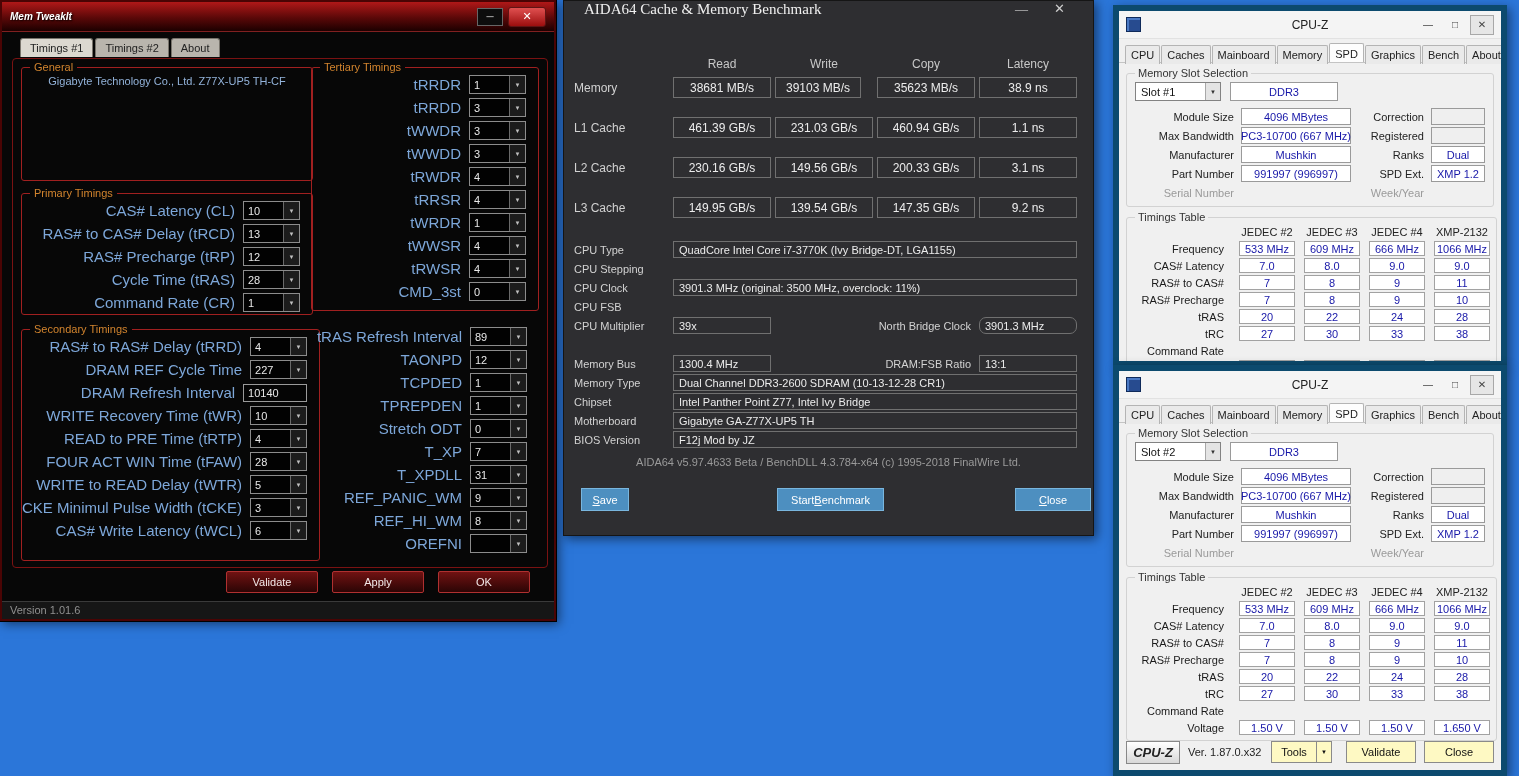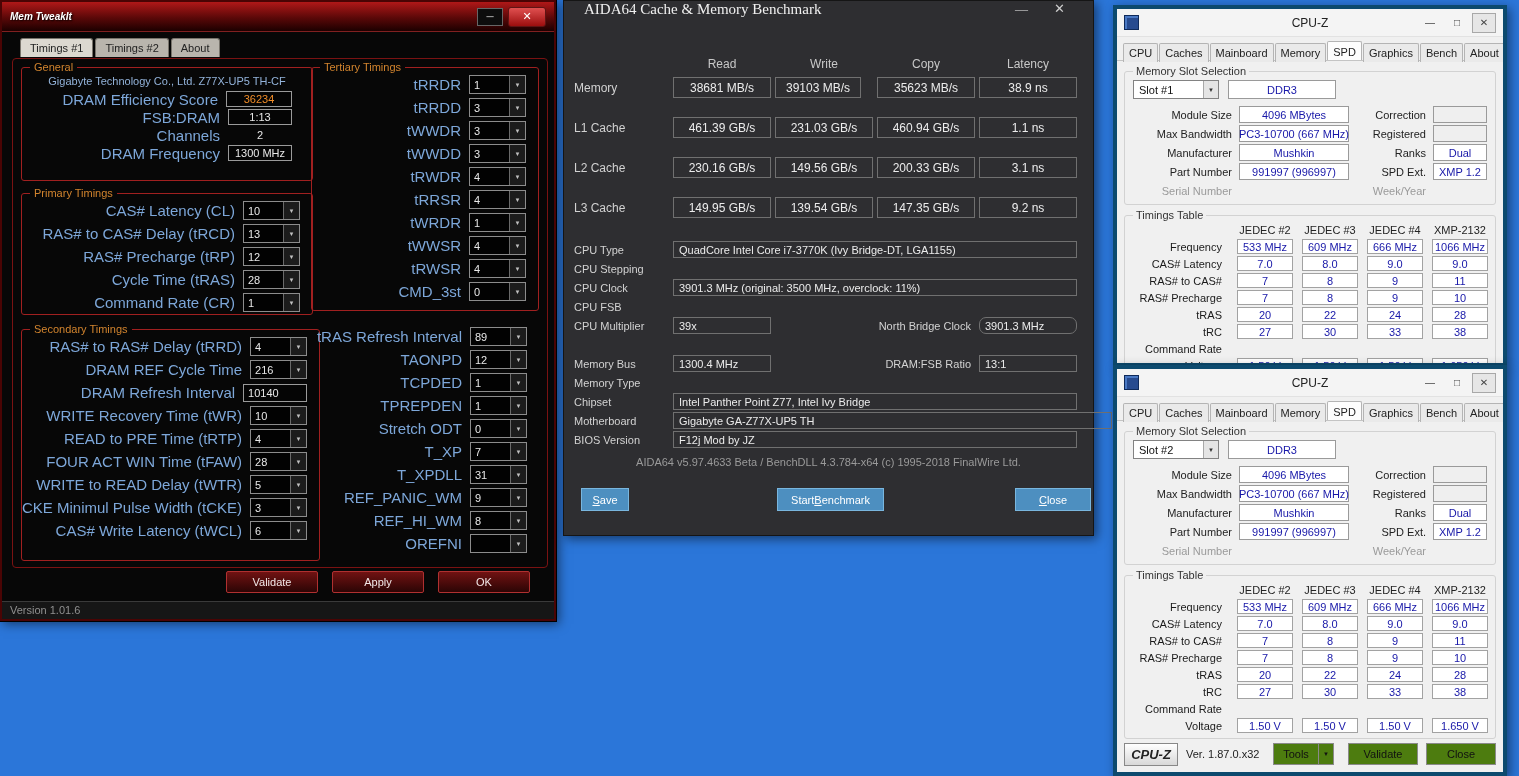--- a/index.html
+++ b/index.html
@@ -64,21 +64,21 @@
   .aida-rowlabel.sm { font-size:11px; }
   .aida-box { position:absolute; height:21px; border:1px solid #707070; color:#ececec; font-size:12px;
               display:flex; align-items:center; justify-content:center; white-space:nowrap; }
   .aida-box.sm { height:17px; font-size:11px; justify-content:flex-start; padding-left:5px; }
   .aida-footer { position:absolute; top:455px; left:0; right:0; text-align:center; color:#9a9a9a; font-size:11px; }
   .aida-btn { position:absolute; top:487px; height:23px; background:#4d8fc0; border:1px solid #79b6de;
               color:#fff; font-size:11px; display:flex; align-items:center; justify-content:center; }
   .aida-btn .ul { text-decoration:underline; }
 
   
-  .cpuz { position:absolute; left:1113px; width:394px; background:#f0f0f0; border:4px solid #0c4a6e;
+  .cpuz { position:absolute; left:1113px; width:394px; background:#f0f0f0; border:6px solid #0c4a6e;
           box-shadow:3px 3px 10px rgba(0,0,0,.45); overflow:hidden; font-size:11px; color:#1a1a1a; }
   .cz-titlebar { height:28px; background:#f4f4f4; display:flex; align-items:center; padding:0 7px;
                  position:relative; border-bottom:1px solid #e2e2e2; }
   .cz-icon { width:15px; height:15px; background:#274b8f; border:1px solid #0f2a5a;
              box-shadow:inset 2px 2px 0 #4a79c4; }
   .cz-title { position:absolute; left:0; right:0; text-align:center; font-size:12px; color:#222; }
   .cz-winbtns { margin-left:auto; display:flex; gap:3px; position:relative; z-index:1; }
   .cz-wbtn { width:24px; height:20px; display:flex; align-items:center; justify-content:center;
              font-size:10px; color:#444; }
   .cz-wbtn.close { background:#e6e6e6; border:1px solid #a8a8a8; }
@@ -111,21 +111,21 @@
   .cz-thead { width:56px; margin-left:9px; text-align:center; color:#222; white-space:nowrap; }
   .cz-tcell { width:56px; margin-left:9px; height:15px; border:1px solid #a2a2a2; background:#fff;
               color:#1717a8; display:flex; align-items:center; justify-content:center; }
   .cz-tcell.empty { border:none; background:transparent; }
   .cz-bottombar { position:absolute; left:7px; right:7px; bottom:5px; height:26px; display:flex; align-items:center; }
   .cz-logo { width:54px; height:23px; border:1px solid #888; background:linear-gradient(#ffffff,#d8d8d8);
              font-style:italic; font-weight:bold; font-size:13px; display:flex; align-items:center;
              justify-content:center; color:#222; }
   .cz-ver { margin-left:8px; color:#222; }
   .cz-spring { flex:1; }
-  .cz-btn { height:22px; border:1px solid #8a8a8a; background:#4d7c0f; color:#111;
+  .cz-btn { height:22px; border:1px solid #8a8a8a; background:#fef9c3; color:#111;
             display:flex; align-items:center; justify-content:center; }
   .cz-btn.tools { width:46px; }
   .cz-btn.toolsarrow { width:15px; border-left:none; font-size:6px; margin-right:6px; }
   .cz-btn.wide { width:70px; margin-left:8px; }
 </style>
 </head>
 <body>
 
 <div class="desktop">
 
@@ -139,38 +139,20 @@
     </div>
     <div class="mtk-tabs" id="mtk-tabs">
         <div class="mtk-tab active">Timings #1</div>
         <div class="mtk-tab">Timings #2</div>
         <div class="mtk-tab">About</div>
       </div>
     <div class="mtk-content">
       <fieldset class="mtk-group mtk-general">
         <legend>General</legend>
         <div class="mtk-board">Gigabyte Technology Co., Ltd. Z77X-UP5 TH-CF</div>
-        <div id="mtk-general-rows">
-            <div class="mtk-grow">
-              <div class="mtk-label">DRAM Efficiency Score</div>
-              <div class="mtk-valbox score">36234</div>
-            </div>
-            <div class="mtk-grow">
-              <div class="mtk-label">FSB:DRAM</div>
-              <div class="mtk-valbox">1:13</div>
-            </div>
-            <div class="mtk-grow">
-              <div class="mtk-label">Channels</div>
-              <div class="mtk-valplain">2</div>
-            </div>
-            <div class="mtk-grow">
-              <div class="mtk-label">DRAM Frequency</div>
-              <div class="mtk-valbox">1300 MHz</div>
-            </div>
-          </div>
       </fieldset>
       <fieldset class="mtk-group mtk-primary">
         <legend>Primary Timings</legend>
         <div id="mtk-primary-rows">
             <div class="mtk-row">
               <div class="mtk-label">CAS# Latency (CL)</div>
               <div class="mtk-combo">
                 <div class="mtk-combo-val">10</div>
                 <div class="mtk-combo-arrow">▼</div>
               </div>
@@ -211,21 +193,21 @@
             <div class="mtk-row">
               <div class="mtk-label">RAS# to RAS# Delay (tRRD)</div>
               <div class="mtk-combo">
                 <div class="mtk-combo-val">4</div>
                 <div class="mtk-combo-arrow">▼</div>
               </div>
             </div>
             <div class="mtk-row">
               <div class="mtk-label">DRAM REF Cycle Time</div>
               <div class="mtk-combo">
-                <div class="mtk-combo-val">216</div>
+                <div class="mtk-combo-val">227</div>
                 <div class="mtk-combo-arrow">▼</div>
               </div>
             </div>
             <div class="mtk-row">
               <div class="mtk-label">DRAM Refresh Interval</div>
               <div class="mtk-wide">10140</div>
             </div>
             <div class="mtk-row">
               <div class="mtk-label">WRITE Recovery Time (tWR)</div>
               <div class="mtk-combo">
@@ -469,24 +451,25 @@
         <div class="aida-rowlabel sm" style="left: 10px; top: 300px;">CPU FSB</div>
         <div class="aida-rowlabel sm" style="left: 10px; top: 319px;">CPU Multiplier</div>
         <div class="aida-box sm" style="left: 109px; top: 316px; width: 98px;">39x</div>
         <div class="aida-rowlabel sm" style="left: 211px; top: 319px; width: 196px; text-align: right;">North Bridge Clock</div>
         <div class="aida-box sm" style="left: 415px; top: 316px; width: 98px; border-radius: 7px;">3901.3 MHz</div>
         <div class="aida-rowlabel sm" style="left: 10px; top: 357px;">Memory Bus</div>
         <div class="aida-box sm" style="left: 109px; top: 354px; width: 98px;">1300.4 MHz</div>
         <div class="aida-rowlabel sm" style="left: 211px; top: 357px; width: 196px; text-align: right;">DRAM:FSB Ratio</div>
         <div class="aida-box sm" style="left: 415px; top: 354px; width: 98px;">13:1</div>
         <div class="aida-rowlabel sm" style="left: 10px; top: 376px;">Memory Type</div>
+        <div class="aida-box sm" style="left: 109px; top: 373px; width: 404px;">Dual Channel DDR3-2600 SDRAM  (10-13-12-28 CR1)</div>
         <div class="aida-rowlabel sm" style="left: 10px; top: 395px;">Chipset</div>
         <div class="aida-box sm" style="left: 109px; top: 392px; width: 404px;">Intel Panther Point Z77, Intel Ivy Bridge</div>
         <div class="aida-rowlabel sm" style="left: 10px; top: 414px;">Motherboard</div>
-        <div class="aida-box sm" style="left: 109px; top: 411px; width: 439px;">Gigabyte GA-Z77X-UP5 TH</div>
+        <div class="aida-box sm" style="left: 109px; top: 411px; width: 404px;">Gigabyte GA-Z77X-UP5 TH</div>
         <div class="aida-rowlabel sm" style="left: 10px; top: 433px;">BIOS Version</div>
         <div class="aida-box sm" style="left: 109px; top: 430px; width: 404px;">F12j Mod by JZ</div>
         <div class="aida-footer">AIDA64 v5.97.4633 Beta / BenchDLL 4.3.784-x64  (c) 1995-2018 FinalWire Ltd.</div>
         <div class="aida-btn" style="left: 17px; width: 48px;">
           <span></span>
           <span class="ul">S</span>
           <span>ave</span>
         </div>
         <div class="aida-btn" style="left: 213px; width: 107px;">
           <span>Start </span>

